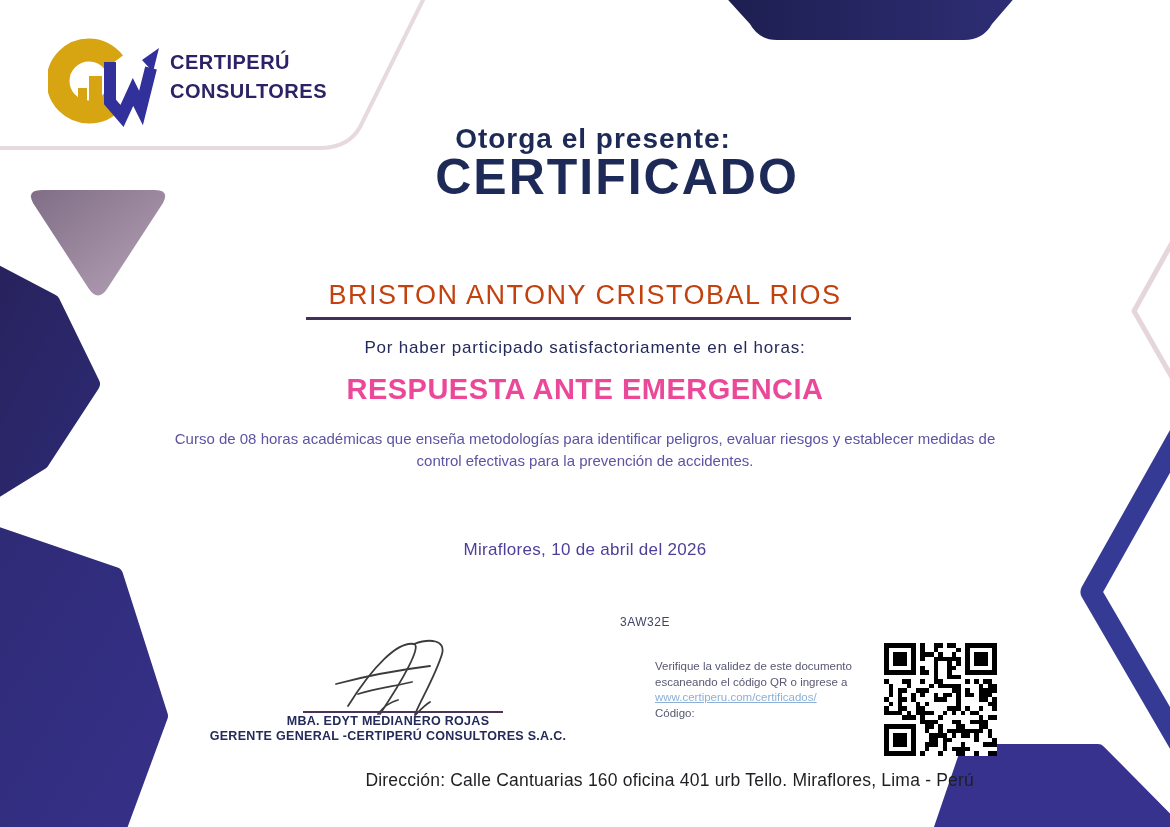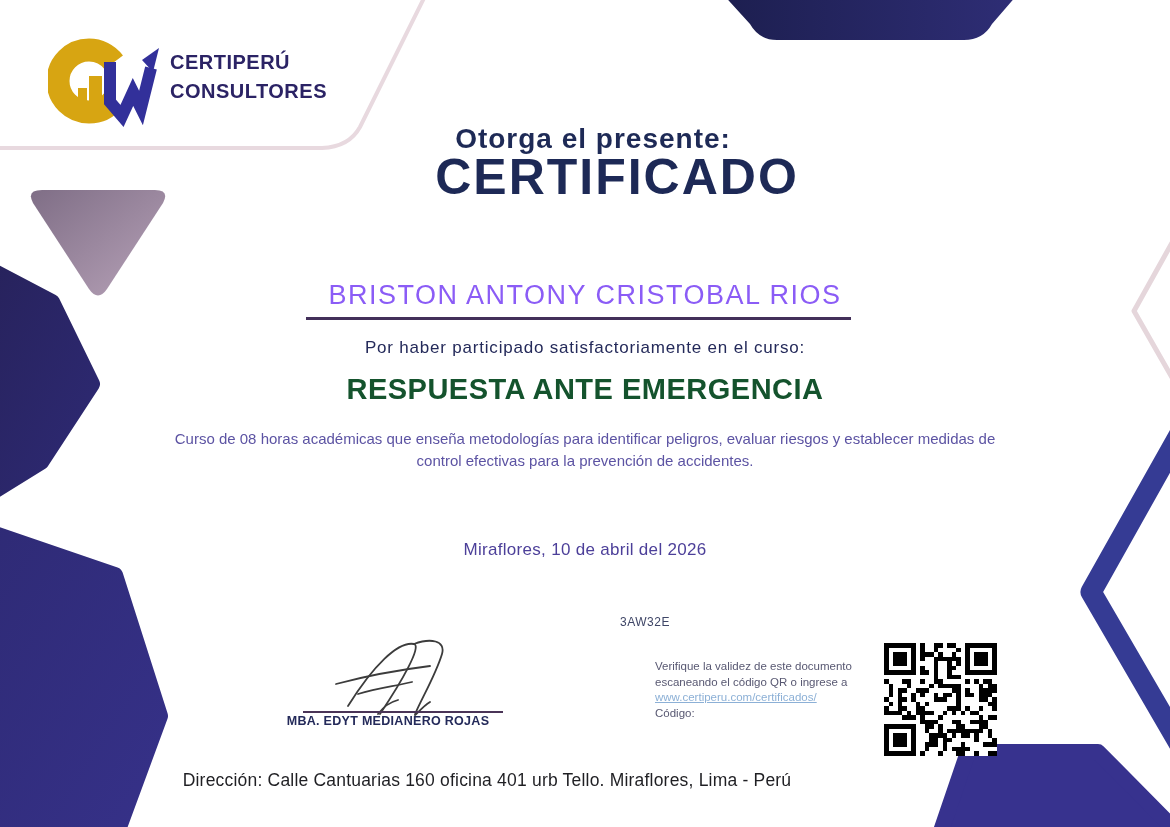--- a/index.html
+++ b/index.html
@@ -13,40 +13,40 @@
 
   .logo-wrap{left:48px;top:34px;width:330px;height:96px;}
   .logo-icon{position:absolute;left:0;top:2px;}
   .logo-text{position:absolute;left:122px;top:18px;line-height:1;}
   .logo-line{font-size:20px;font-weight:800;color:#2b2365;letter-spacing:.5px;margin:0 0 9px 0;}
 
   .presents{top:123px;font-size:28px;font-weight:700;color:#1e2a56;letter-spacing:1px;padding-left:8px;}
   .cert-title{top:152px;font-size:50px;font-weight:800;color:#1d2956;letter-spacing:2px;line-height:1;padding-left:32px;}
   .favor{top:206px;font-size:18px;font-weight:500;color:#232c58;letter-spacing:.5px;}
 
-  .name{top:280px;font-size:27px;font-weight:500;color:#8b5cf6;letter-spacing:1.5px;}
+  .name{top:280px;font-size:27px;font-weight:500;color:#c2410c;letter-spacing:1.5px;}
   .name-underline{left:306px;top:317px;width:545px;height:3px;background:#43305a;}
 
   .participation{top:338px;font-size:17px;font-weight:500;color:#242a5a;letter-spacing:.8px;}
-  .course{top:373px;font-size:29px;font-weight:800;color:#14532d;letter-spacing:.5px;}
+  .course{top:373px;font-size:29px;font-weight:800;color:#ec4899;letter-spacing:.5px;}
   .description{left:162px;top:428px;width:846px;text-align:center;font-size:15px;
     color:#5c53a3;line-height:1.45;font-weight:400;}
   .date{top:540px;font-size:17px;font-weight:500;color:#4c3f99;letter-spacing:.3px;}
   .code{left:600px;top:615px;width:90px;text-align:center;font-size:12px;color:#3e4566;letter-spacing:.5px;}
 
   .sig-scribble{left:318px;top:636px;}
   .sig-line{left:303px;top:711px;width:200px;height:2px;background:#4a3457;}
   .sig-name{left:188px;top:714px;width:400px;text-align:center;font-size:12.5px;font-weight:700;color:#242a5a;letter-spacing:.3px;}
   .sig-title{left:138px;top:729px;width:500px;text-align:center;font-size:12.5px;font-weight:700;color:#242a5a;letter-spacing:.3px;}
 
   .verify{left:655px;top:659px;width:230px;font-size:11.5px;line-height:1.35;color:#585872;}
   .verify a{color:#8cb0d6;text-decoration:underline;cursor:pointer;}
   .qr{left:884px;top:643px;width:113px;height:113px;}
 
-  .address{left:0;top:770px;width:974px;text-align:center;font-size:17.5px;font-weight:500;color:#1f1f23;letter-spacing:.2px;}
+  .address{left:0;top:770px;width:974px;text-align:right;font-size:17.5px;font-weight:500;color:#1f1f23;letter-spacing:.2px;}
 </style>
 </head>
 <body>
 
 <div class="page">
 
   <svg class="deco" viewBox="0 0 1170 827">
     <defs>
       <linearGradient id="gTR" x1="0" y1="0" x2="1" y2="0">
         <stop offset="0" stop-color="#1c1e4e"></stop>
@@ -96,37 +96,38 @@
       <div class="logo-line">CONSULTORES</div>
     </div>
   </div>
 
   <div class="layer ctr presents">Otorga el presente:</div>
   <div class="layer ctr cert-title">CERTIFICADO</div>
 
   <div class="layer ctr name">BRISTON ANTONY CRISTOBAL RIOS</div>
   <div class="layer name-underline"></div>
 
-  <div class="layer ctr participation">Por haber participado satisfactoriamente en el curso:</div>
+  <div class="layer ctr participation">Por haber participado satisfactoriamente en el horas:</div>
   <div class="layer ctr course">RESPUESTA ANTE EMERGENCIA</div>
   <div class="layer description">Curso de 08 horas académicas que enseña metodologías para identificar peligros, evaluar riesgos y establecer medidas de control efectivas para la prevención de accidentes.</div>
   <div class="layer ctr date">Miraflores, 10 de abril del 2026</div>
   <div class="layer code">3AW32E</div>
 
   <svg class="layer sig-scribble" width="170" height="80" viewBox="0 0 170 80">
     <g fill="none" stroke="#3c3c3c" stroke-width="1.8" stroke-linecap="round">
       <path d="M 30 70 C 55 30 80 5 96 8 C 104 10 84 45 62 78"></path>
       <path d="M 96 8 C 112 2 128 4 124 18 C 118 38 104 62 98 76 C 94 85 102 72 112 66"></path>
       <path d="M 18 48 C 48 40 80 34 112 30"></path>
       <path d="M 40 58 C 60 52 78 50 94 46"></path>
       <path d="M 60 78 C 66 70 72 66 80 64"></path>
     </g>
   </svg>
   <div class="layer sig-line"></div>
   <div class="layer sig-name">MBA. EDYT MEDIANERO ROJAS</div>
+  <div class="layer sig-title">GERENTE GENERAL -CERTIPERÚ CONSULTORES S.A.C.</div>
 
   <div class="layer verify">
     <span>Verifique la validez de este documento</span><br>
     <span>escaneando el código QR o ingrese a</span><br>
     <a>www.certiperu.com/certificados/</a><br>
     <span>Código:</span>
   </div>
 
   <svg id="qr" class="layer qr" viewBox="0 0 25 25" shape-rendering="crispEdges">
       <rect width="25" height="25" fill="#fff"></rect>

